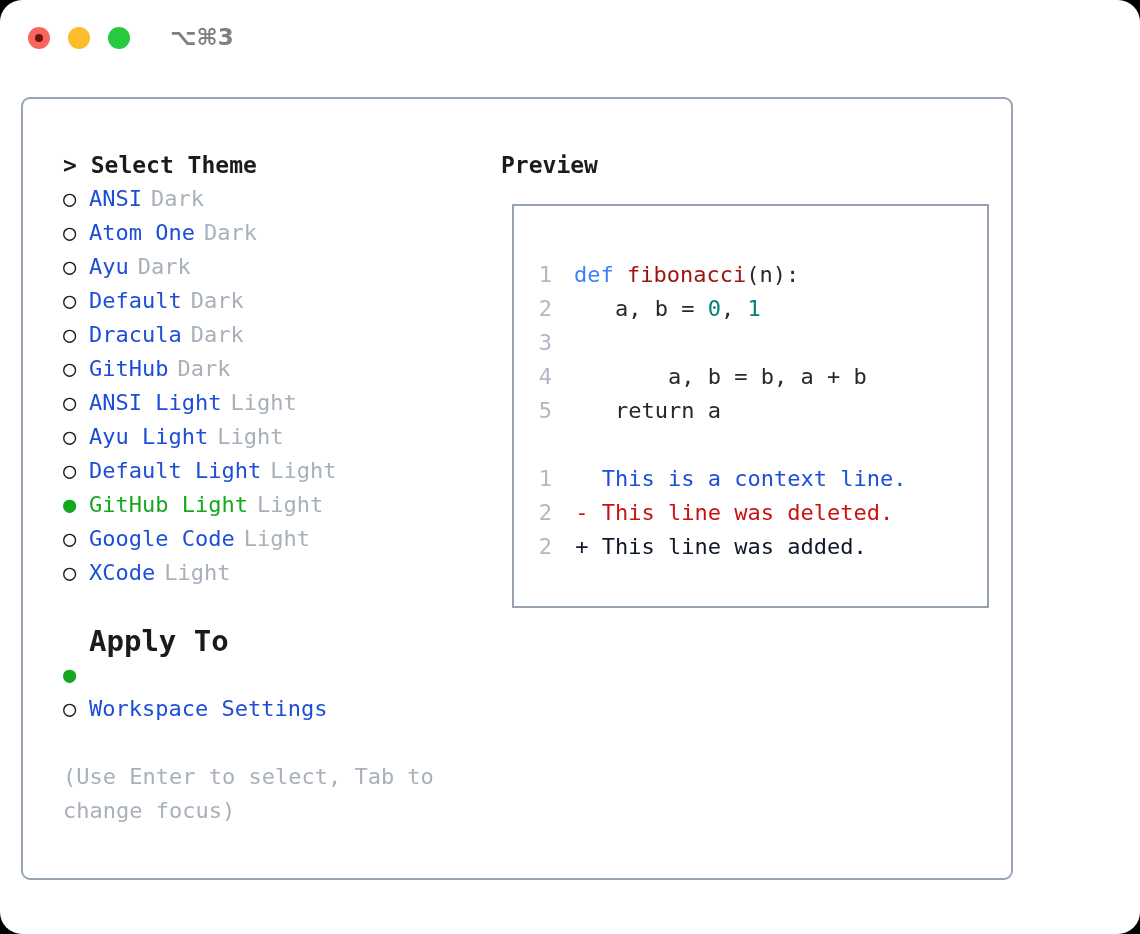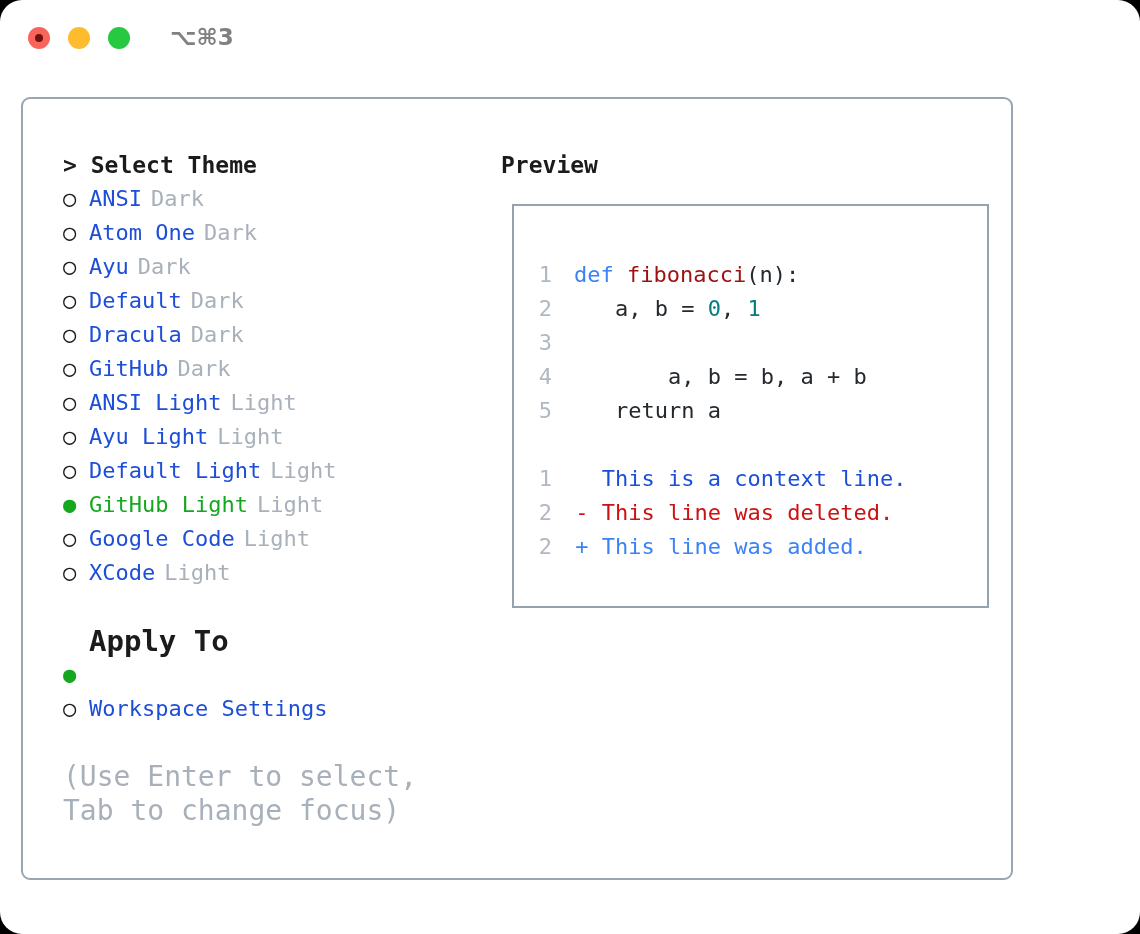--- a/index.html
+++ b/index.html
@@ -146,21 +146,21 @@
     font-size: 29px;
     color: #1b1b1b;
     line-height: 34px;
     height: 34px;
     padding-left: 26px;
     white-space: pre;
     font-weight: bold;
   }
 
   .hint {
-    font-size: 28px;
+    font-size: 22px;
     color: #a8b0ba;
     line-height: 34px;
     width: 410px;
     white-space: pre-wrap;
   }
 
   
   .preview-box {
     position: absolute;
     left: 11px;
@@ -195,21 +195,21 @@
   .code-text { color: #24292e; }
 
   .tok-def   { color: #3b82f6; margin-left: 12px; }
   .tok-fn    { color: #9d1111; }
   .tok-num   { color: #067d7d; }
   .tok-call  { color: #1a8fc4; }
   .tok-plain { color: #24292e; }
 
   .diff-ctx { color: #1d4ed8; }
   .diff-del { color: #cc1111; }
-  .diff-add { color: #3b82f6; }
+  .diff-add { color: #0f172a; }
 
   .gap-line { height: 34px; }
 </style>
 </head>
 <body>
 
 <div class="window">
 
   <div class="titlebar">
     <div class="traffic">

